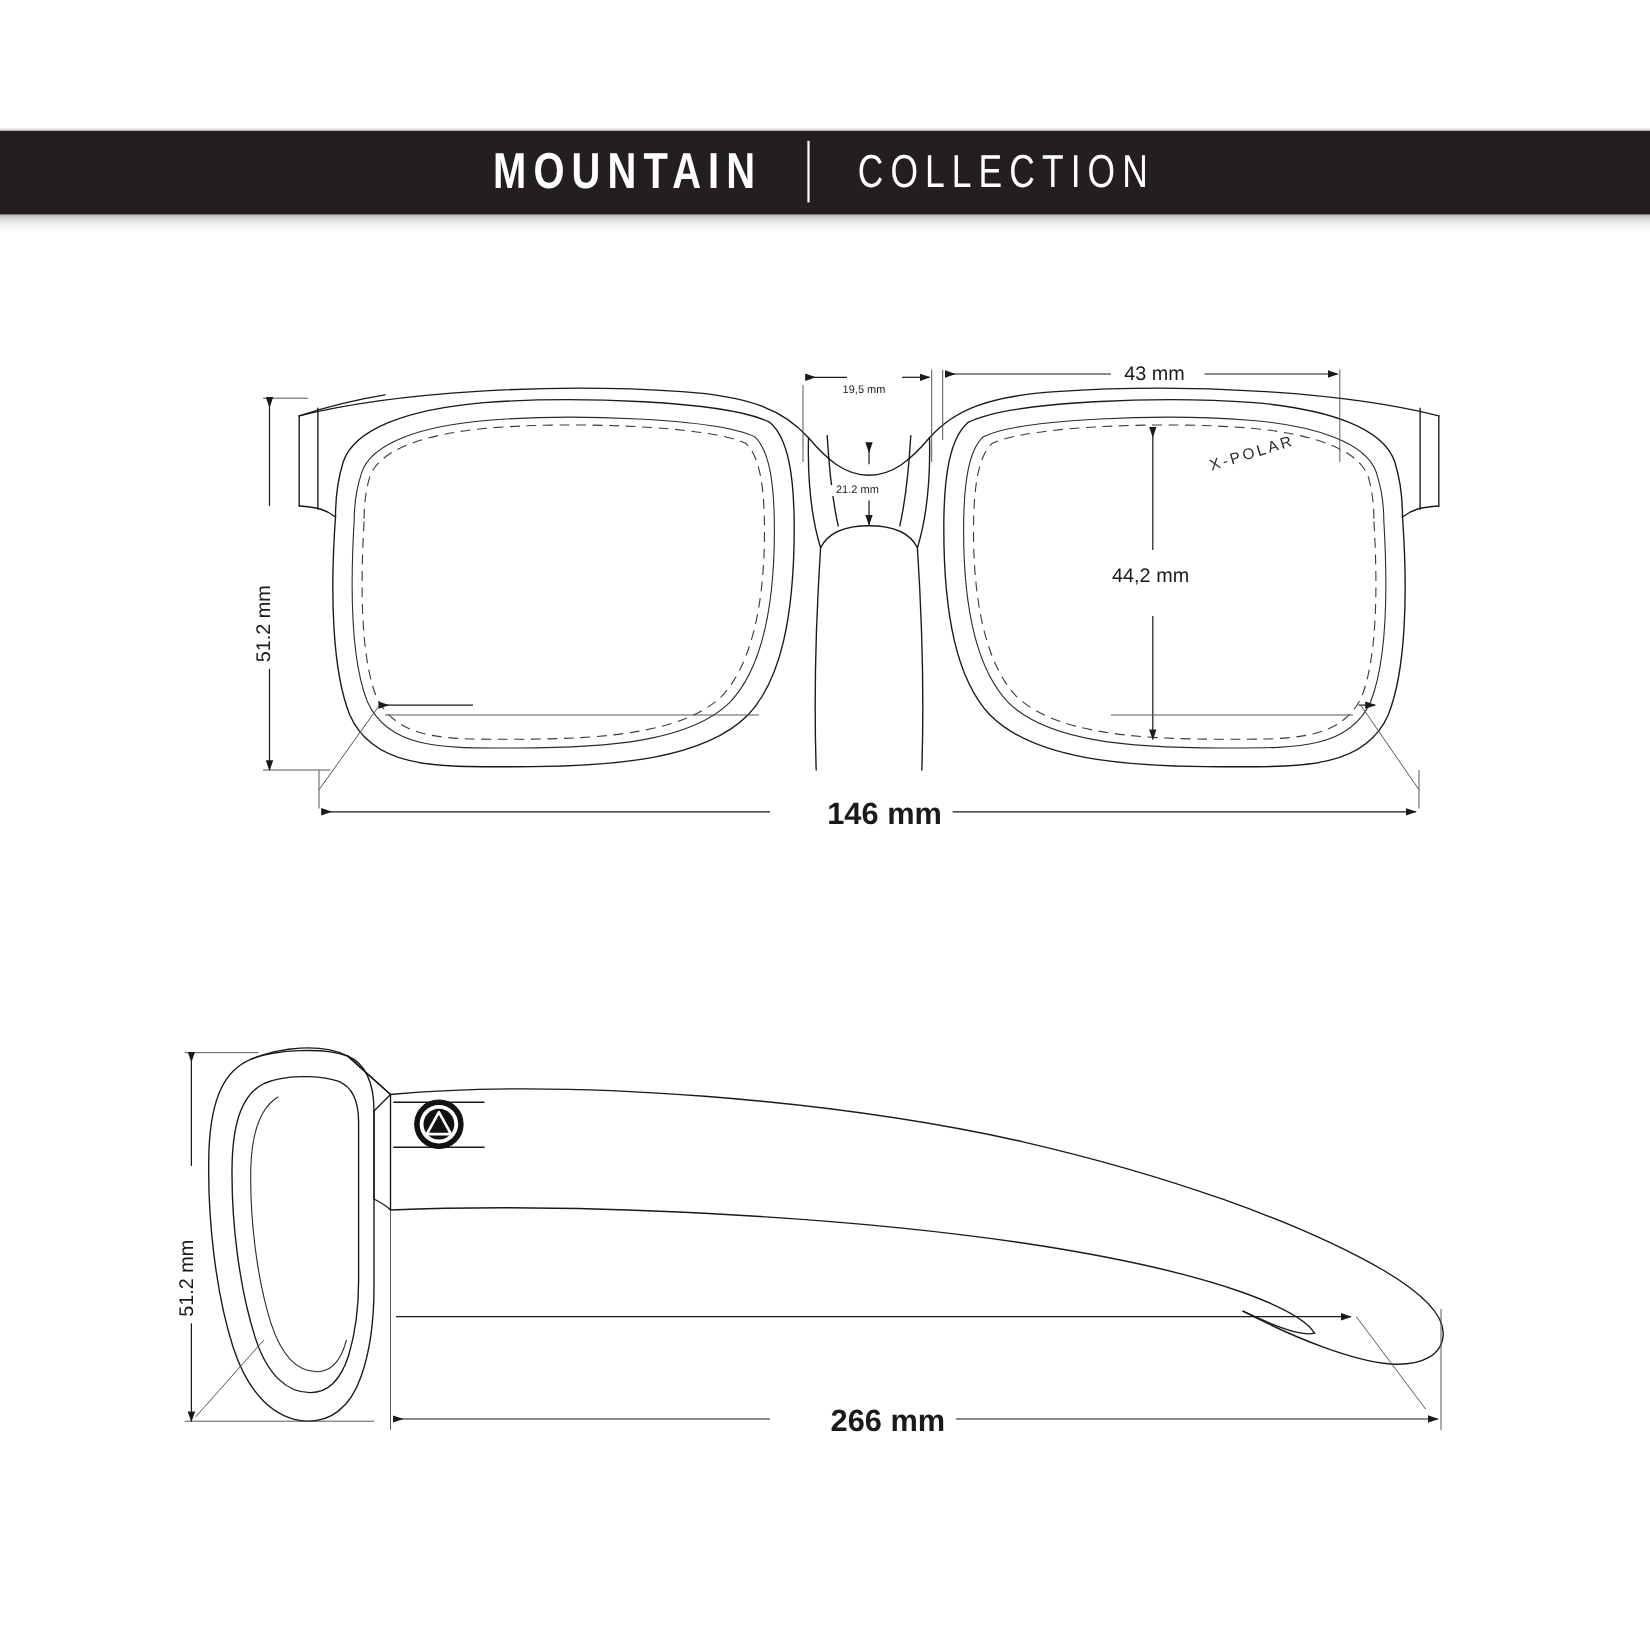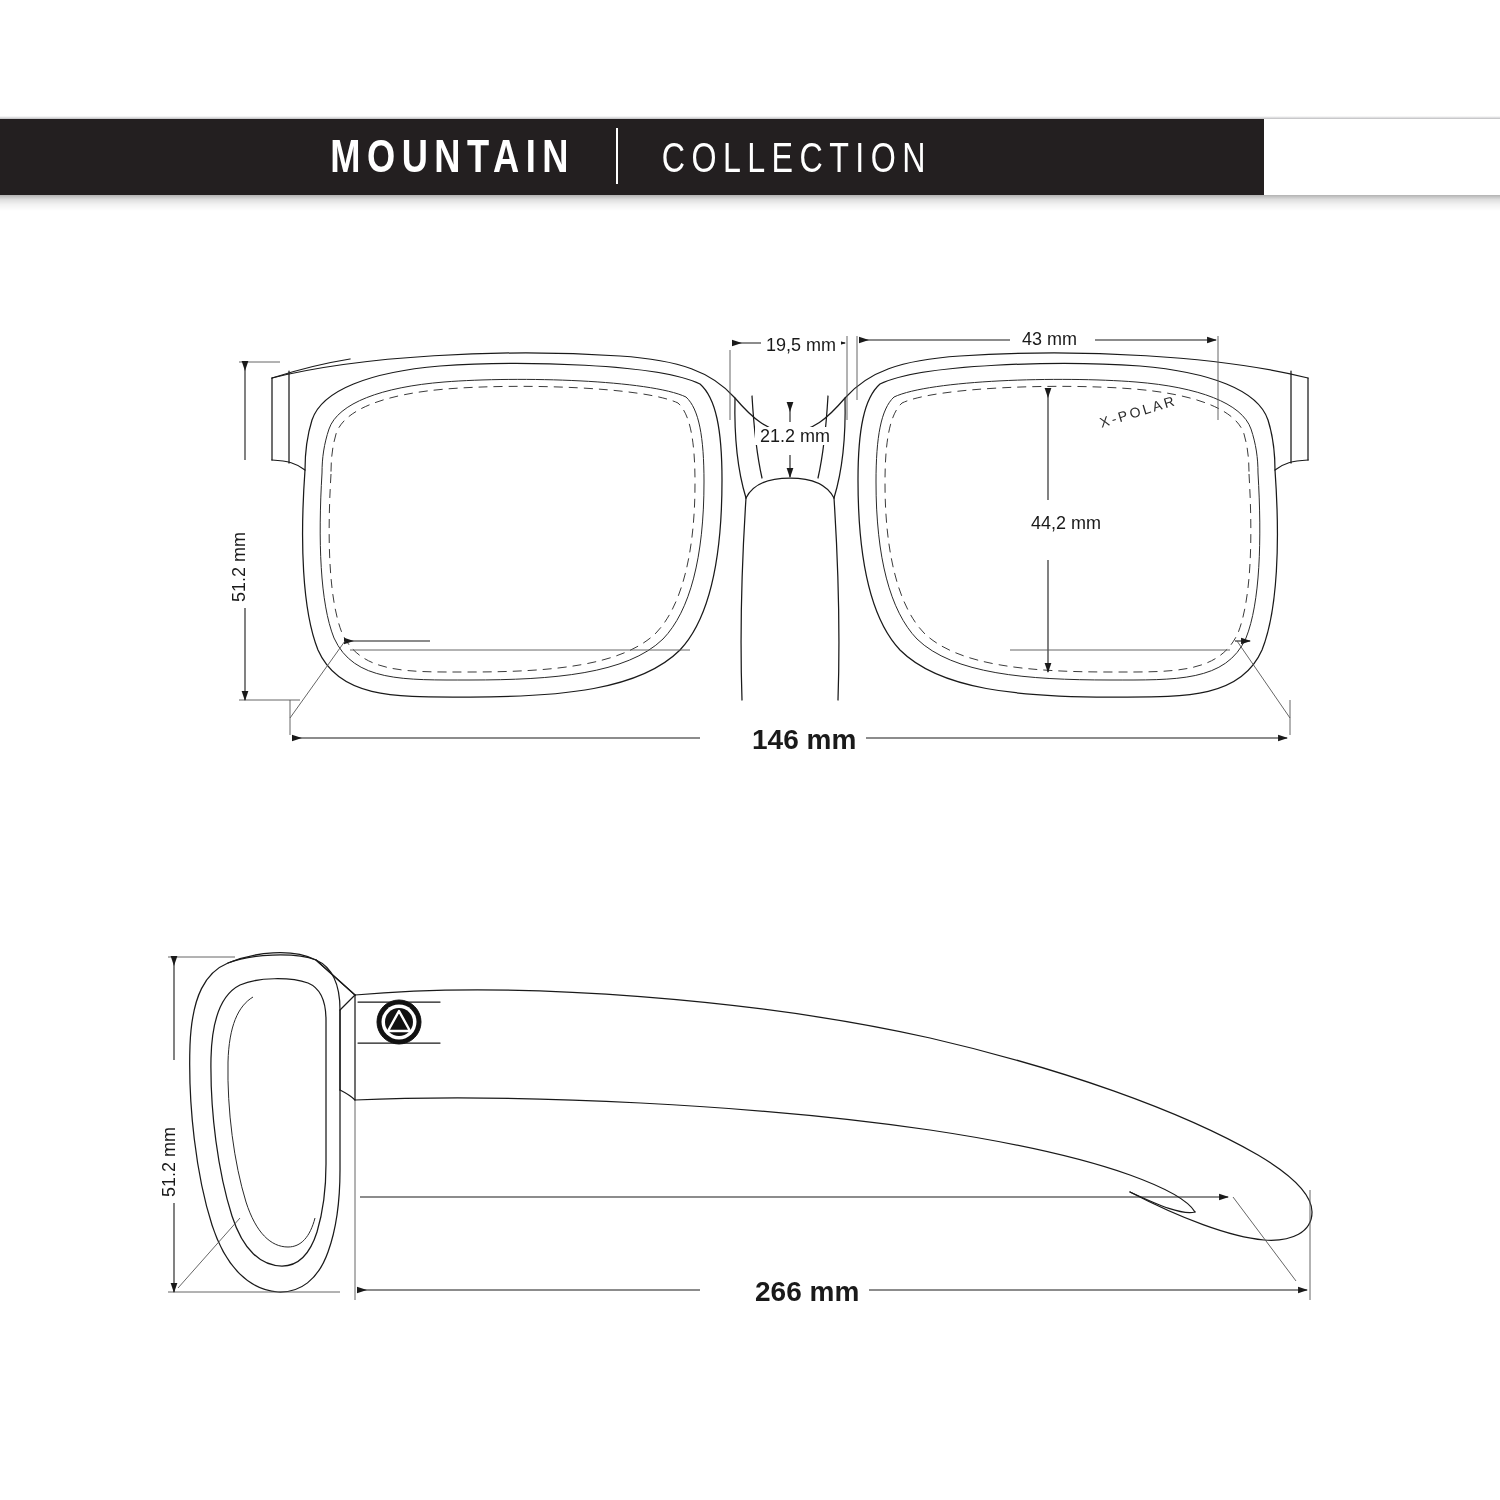--- a/index.html
+++ b/index.html
@@ -30,21 +30,21 @@
     left: 0;
     top: 116px;
     width: 1500px;
     height: 3px;
     background: linear-gradient(to bottom, #ffffff 0%, #d9d9db 60%, #bcbcbe 100%);
   }
   .banner {
     position: absolute;
     left: 0;
     top: 119px;
-    width: 1264px;
+    width: 1500px;
     height: 76px;
     background: #231f20;
     display: flex;
     align-items: center;
     justify-content: center;
   }
   .banner-shadow {
     position: absolute;
     left: 0;
     top: 195px;
@@ -105,21 +105,21 @@
 
   
   .dim {
     position: absolute;
     font-family: "Liberation Sans", sans-serif;
     color: #1a1a1a;
     white-space: nowrap;
     background: #ffffff;
     line-height: 1;
   }
-  .dim-sm   { font-size: 18px; padding: 0 5px; }
+  .dim-sm   { font-size: 10px; padding: 0 5px; margin-top: 14px; }
   .dim-md   { font-size: 18px; padding: 0 6px; }
   .dim-bold { font-size: 28px; font-weight: 700; padding: 0 10px; }
   .dim-rot  {
     transform-origin: left bottom;
     transform: rotate(-90deg);
     padding: 0 6px;
   }
   .xpolar {
     position: absolute;
     font-family: "Liberation Sans", sans-serif;
@@ -385,21 +385,21 @@
 </div>
 
 <div class="dim dim-rot dim-md" style="left:248px; top:590px;">51.2 mm</div>
 
 <div class="dim dim-sm" style="left:761px; top:336px;">19,5 mm</div>
 
 <div class="dim dim-md" style="left:1016px; top:330px;">43 mm</div>
 
 <div class="dim dim-sm" style="left:755px; top:427px;">21.2 mm</div>
 
-<div class="dim dim-md" style="left:1005px; top:514px;margin-left:20px;">44,2 mm</div>
+<div class="dim dim-md" style="left:1005px; top:514px;">44,2 mm</div>
 
 <div class="dim dim-bold" style="left:742px; top:726px;">146 mm</div>
 
 <div class="xpolar" style="left:1100px; top:415px;">X-POLAR</div>
 
 <div class="dim dim-rot dim-md" style="left:178px; top:1185px;">51.2 mm</div>
 
 <div class="dim dim-bold" style="left:745px; top:1278px;">266 mm</div>
 
 </body></html>

